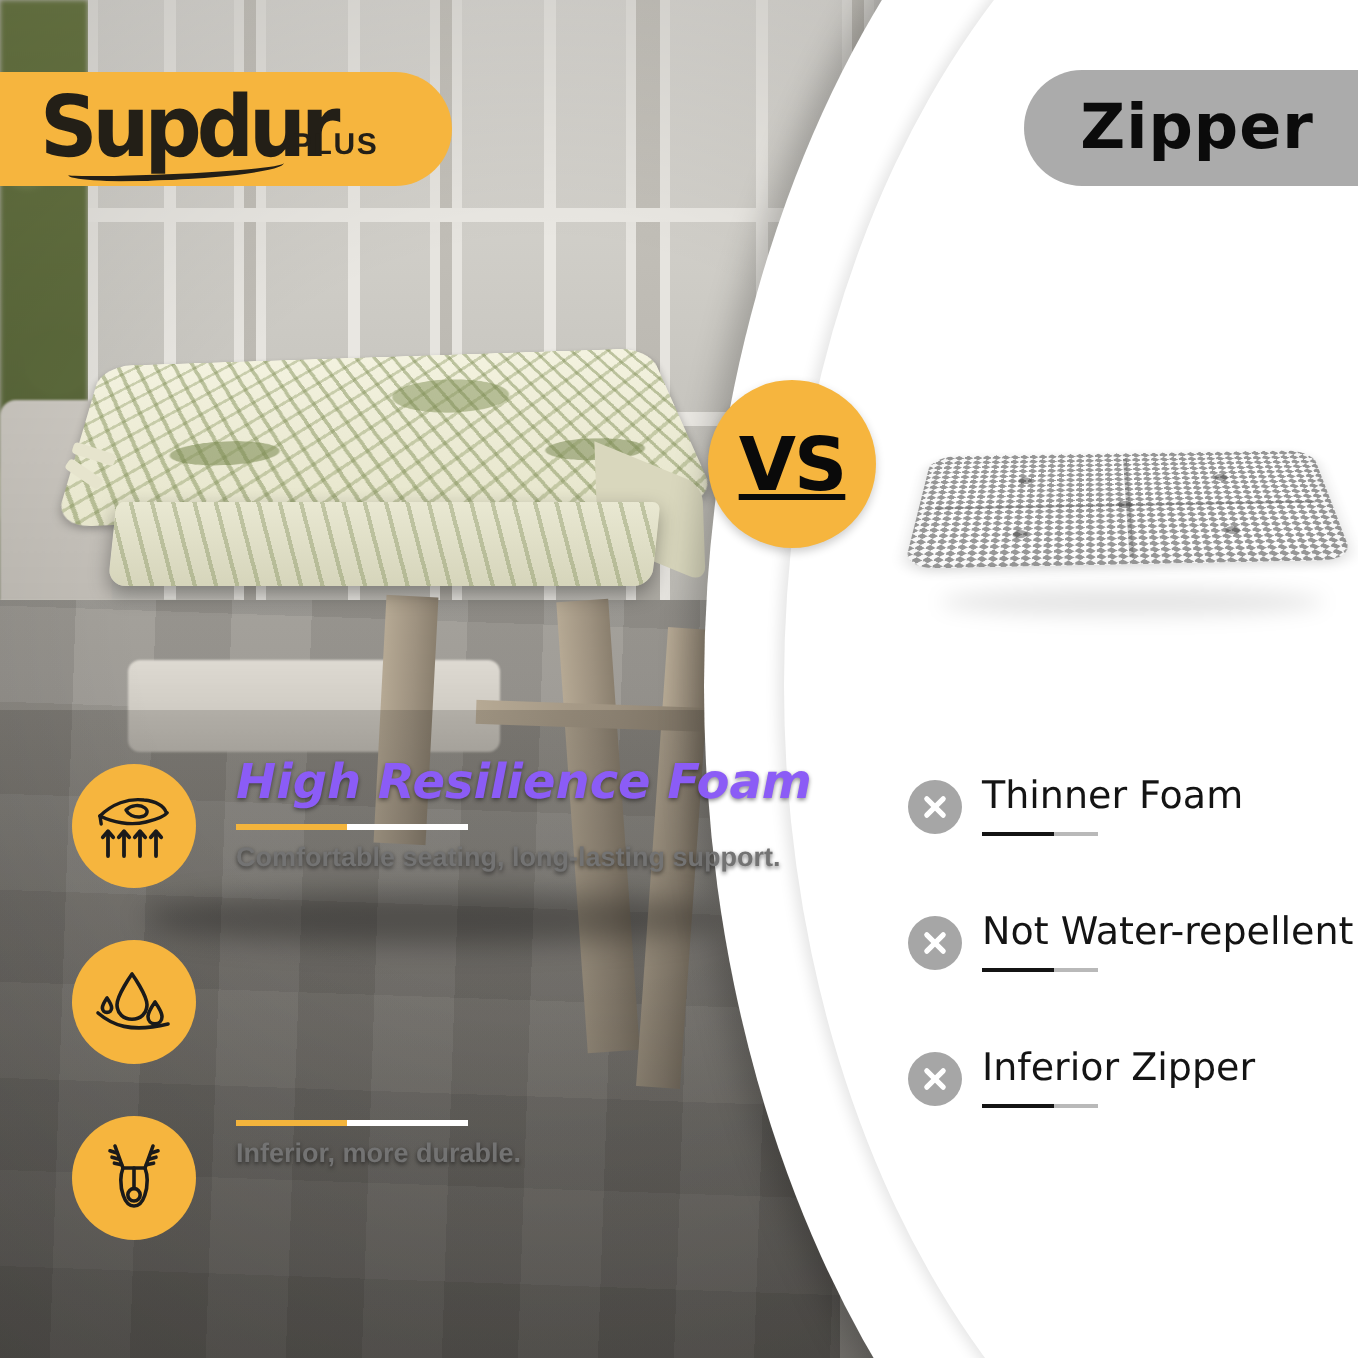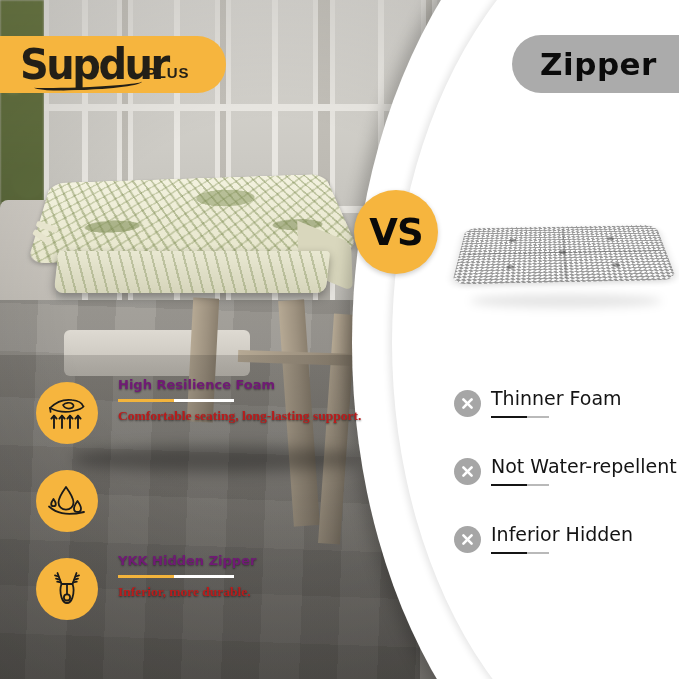--- a/index.html
+++ b/index.html
@@ -179,21 +179,21 @@
   
   .vs-badge {
     position:absolute; left:354px; top:190px;
     width:84px; height:84px; border-radius:50%;
     background:#F6B53E;
     display:flex; align-items:center; justify-content:center;
     box-shadow:0 2px 5px rgba(0,0,0,.2);
   }
   .vs-text {
     font-size:37px; font-weight:700; color:#0a0a0a;
-    font-family:"DejaVu Sans", sans-serif; letter-spacing:-1px;
+    font-family:"DejaVu Sans", sans-serif; letter-spacing:-1px;text-decoration:underline;
   }
 
   
   .comp-cushion { position:absolute; left:460px; top:190px; width:214px; height:130px; }
   .comp-body {
     position:absolute; left:0; top:10px; width:206px; height:104px;
     transform:perspective(520px) rotateX(58deg) rotateZ(-2deg);
     border-radius:14px;
     background:
       repeating-conic-gradient(from 45deg, #9a9a9a 0 25%, #ffffff 0 50%) 0 0/5px 5px,
@@ -214,35 +214,34 @@
   .features { position:absolute; left:36px; top:378px; width:340px; }
   .feat { position:relative; height:88px; }
   .feat-icon {
     position:absolute; left:0; top:4px;
     width:62px; height:62px; border-radius:50%;
     background:#F6B53E;
     display:flex; align-items:center; justify-content:center;
   }
   .feat-body { position:absolute; left:82px; top:0; width:258px; }
   .feat-title {
-    font-size:13px; font-weight:700; color:#701a75;
+    font-size:24px; font-weight:700; color:#8b5cf6;
     font-family:"DejaVu Sans", sans-serif;
     text-shadow:0 1px 2px rgba(0,0,0,.45);
-    line-height:1.15; white-space:nowrap;
+    line-height:1.15; white-space:nowrap;font-style:italic;
   }
   .feat-rule {
     margin-top:6px; width:116px; height:3px;
     background:linear-gradient(90deg,#F3B43C 0 48%,#ffffff 48% 100%);
   }
   .feat-sub {
     margin-top:6px;
-    font-size:13.5px; font-weight:700; color:#b91c1c;
+    font-size:13.5px; font-weight:700; color:#737373;
     text-shadow:0 1px 2px rgba(0,0,0,.55);
     white-space:nowrap;
-    font-family:Liberation Serif, serif;
   }
 
   
   .cons { position:absolute; left:454px; top:388px; width:230px; }
   .con { position:relative; height:68px; }
   .con-icon {
     position:absolute; left:0; top:2px;
     width:27px; height:27px; border-radius:50%;
     background:#A6A6A6;
     display:flex; align-items:center; justify-content:center;
@@ -407,21 +406,20 @@
             <path d="M30.6 9.5 L34 8.4 M29.4 12.6 L33 11.6 M28.2 15.4 L31.8 14.6"></path>
             <path d="M16.5 17 C16.5 17, 15.4 20, 15.4 23 C15.4 26.4, 16 29, 16.6 30.6
                      C17.6 33.6, 19.6 36, 22 36 C24.4 36, 26.4 33.6, 27.4 30.6
                      C28 29, 28.6 26.4, 28.6 23 C28.6 20, 27.5 17, 27.5 17 Z"></path>
             <line x1="22" y1="17" x2="22" y2="27"></line>
             <circle cx="22" cy="30.4" r="3.1"></circle>
           </g>
         </svg>
       </div>
       <div class="feat-body">
-        <div class="feat-title">YKK Hidden Zipper</div>
         <div class="feat-rule"></div>
         <div class="feat-sub">Inferior, more durable.</div>
       </div>
     </div>
 
   </div>
 
   <div class="cons">
 
     <div class="con">
@@ -457,20 +455,20 @@
     <div class="con">
       <div class="con-icon">
         <svg width="17" height="17" viewBox="0 0 17 17" aria-hidden="true">
           <g stroke="#ffffff" stroke-width="2.6" stroke-linecap="round">
             <line x1="4.4" y1="4.4" x2="12.6" y2="12.6"></line>
             <line x1="12.6" y1="4.4" x2="4.4" y2="12.6"></line>
           </g>
         </svg>
       </div>
       <div class="con-body">
-        <div class="con-title">Inferior Hidden</div>
+        <div class="con-title">Inferior Zipper</div>
         <div class="con-rule"></div>
       </div>
     </div>
 
   </div>
 
 </div>
 
 </body></html>

